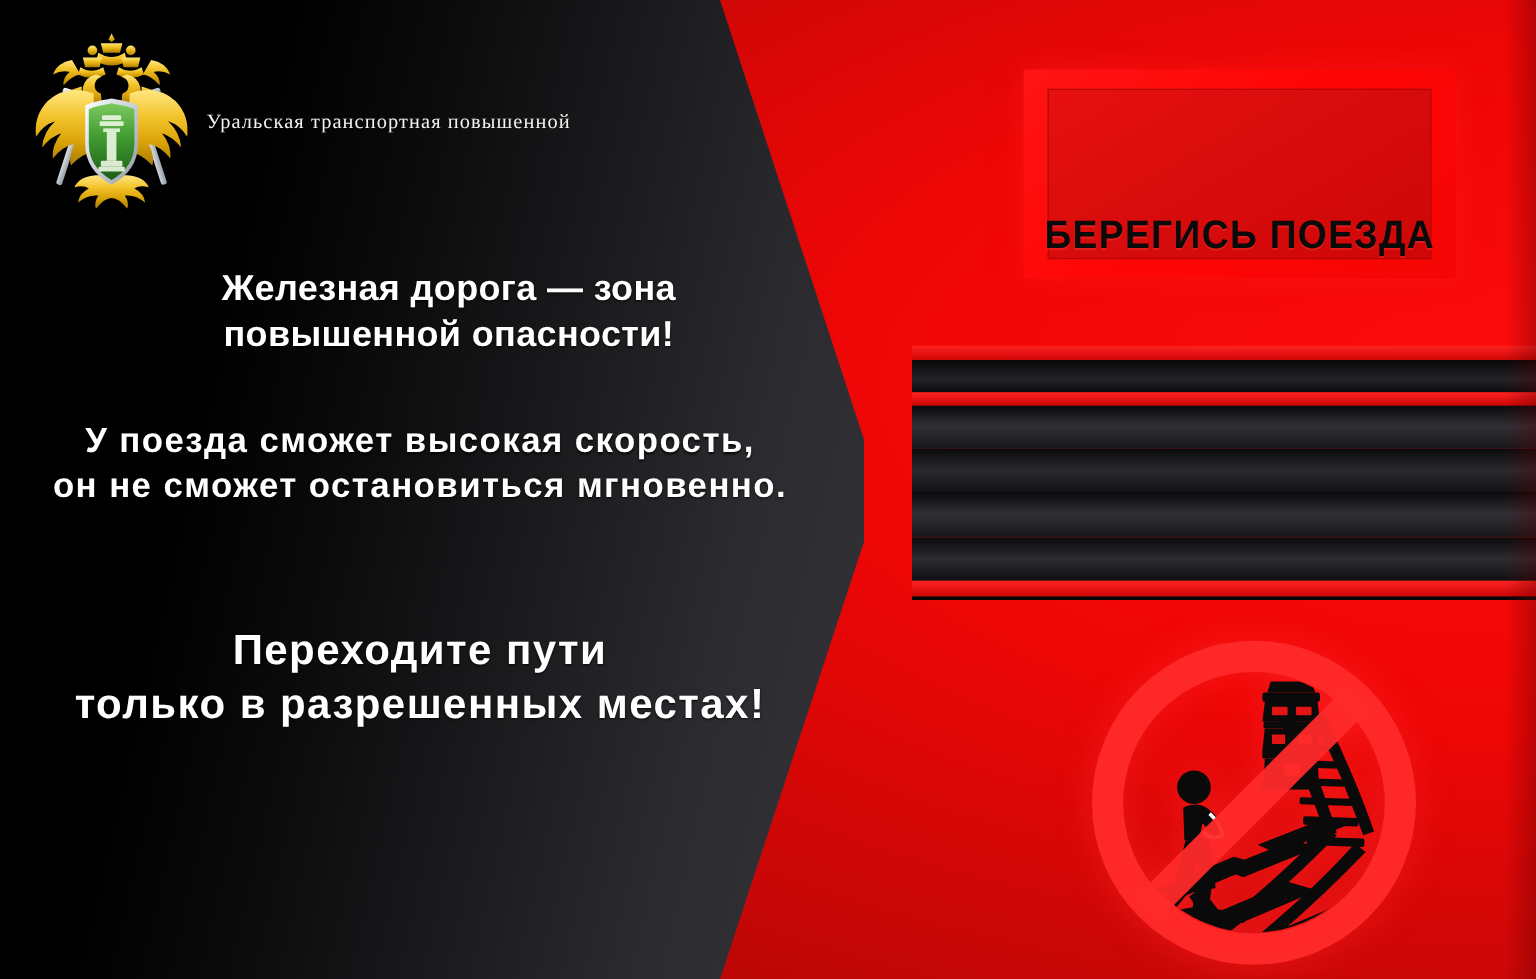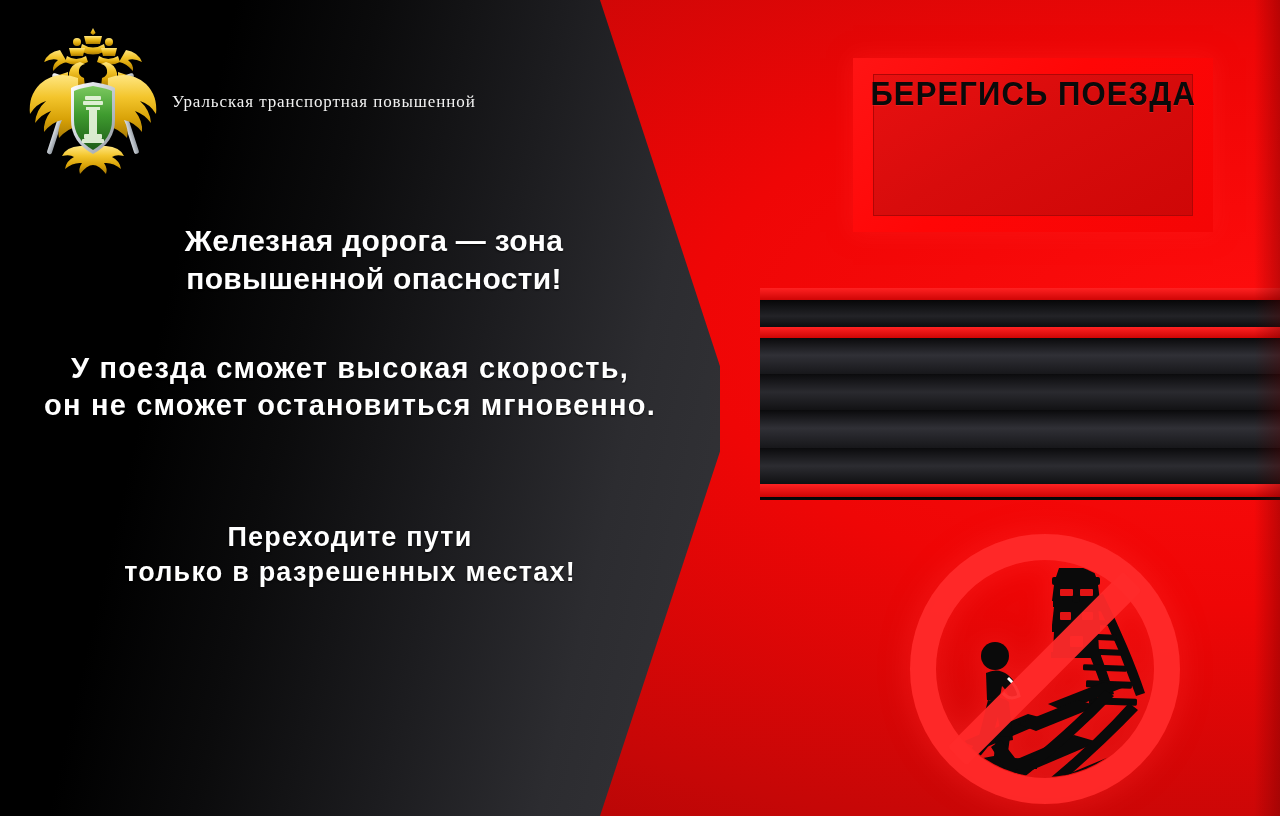--- a/index.html
+++ b/index.html
@@ -102,33 +102,33 @@
     font-family:"Liberation Sans", sans-serif;
     font-weight:bold;
     text-align:center;
     line-height:1.28;
     letter-spacing:.3px;
     text-shadow:0 1px 2px rgba(0,0,0,.85);
     white-space:pre-line;
   }
   #txt-1{left:0;top:222px;width:700px;font-size:30px;padding-left:24px;}
   #txt-2{left:0;top:350px;width:700px;font-size:29px;letter-spacing:1.2px;}
-  #txt-3{left:0;top:520px;width:700px;font-size:27px;letter-spacing:1.2px;}
+  #txt-3{left:0;top:520px;width:700px;font-size:35px;letter-spacing:1.2px;}
 
   
   .sign{
     position:absolute;left:853px;top:58px;width:360px;height:174px;
     background:linear-gradient(135deg,#ff1414 0%, #ff0606 45%, #f50505 100%);
     box-shadow:0 0 22px rgba(255,25,25,.55);
   }
   .sign-inner{
     position:absolute;left:20px;top:16px;right:20px;bottom:16px;
     background:linear-gradient(150deg,#e81010 0%, #d80c0c 45%, #cf0707 100%);
     border:1px solid #b00606;
-    display:flex;align-items:flex-start;justify-content:center;
+    display:flex;align-items:flex-end;justify-content:center;
   }
   .sign-text{
     color:#0a0a0a;
     font-family:"Liberation Sans", sans-serif;
     font-weight:bold;
     font-size:33px;
     letter-spacing:1.2px;
     transform:scaleX(.94);
     white-space:nowrap;
     text-shadow:0 1px 0 rgba(255,90,90,.25);

